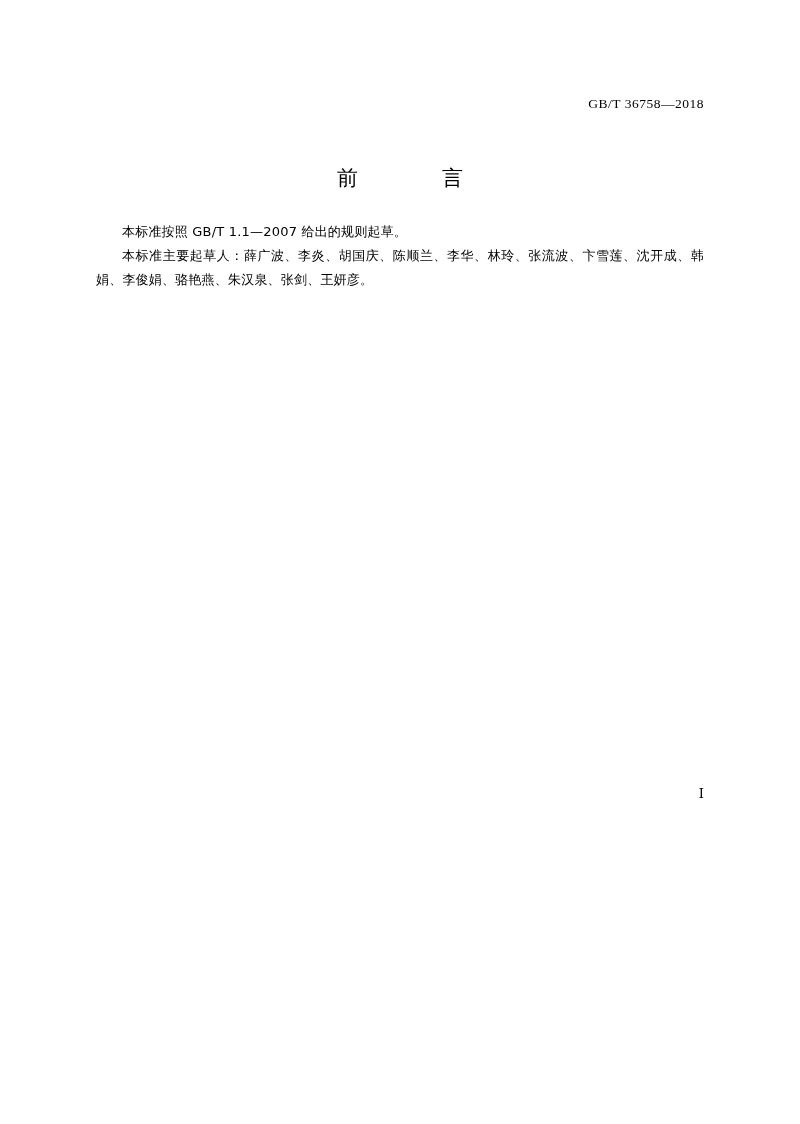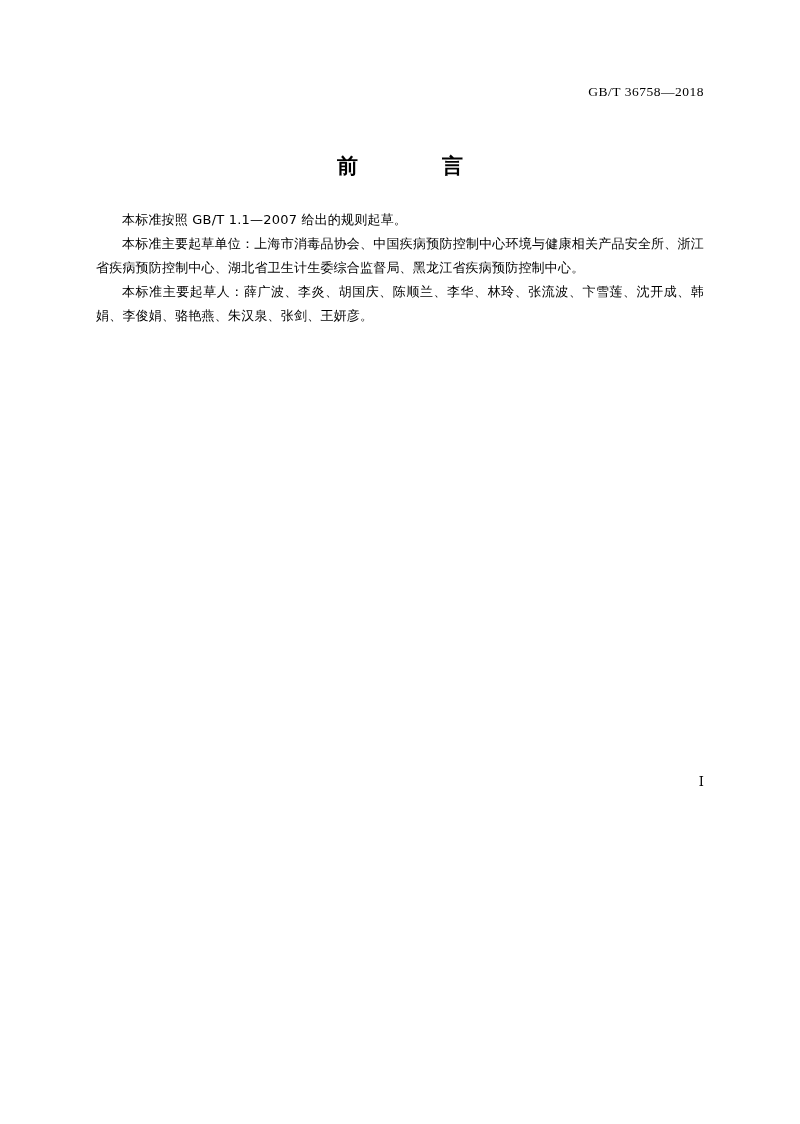--- a/index.html
+++ b/index.html
@@ -8,42 +8,42 @@
     background: #ffffff;
   }
   body {
     font-family: "Liberation Serif", "DejaVu Serif", serif;
     color: #000000;
   }
   .page {
     position: relative;
     width: 800px;
     height: 856px;
-    margin: 0 auto;
+    margin: 12px auto;
     background: #ffffff;
     overflow: hidden;
   }
   .header {
     position: absolute;
     top: 84px;
     right: 96px;
     font-family: "Liberation Serif", "DejaVu Serif", serif;
     font-size: 13.5px;
     letter-spacing: 0.5px;
     color: #000;
     white-space: nowrap;
   }
   .doc-title {
     position: absolute;
     top: 152px;
     left: 0;
     width: 100%;
     text-align: center;
     font-family: "DejaVu Sans", "Liberation Sans", sans-serif;
-    font-weight: bold;
+    font-weight: normal;
     font-size: 21px;
     letter-spacing: 14px;
     text-indent: 14px;
     color: #000;
   }
   .body-block {
     position: absolute;
     top: 208px;
     left: 96px;
     width: 608px;
@@ -72,19 +72,18 @@
 <body>
 
 <div class="page">
 
   <div class="header">GB/T 36758—2018</div>
 
   <div class="doc-title">前　　言</div>
 
   <div class="body-block">
     <p class="para">本标准按照 GB/T 1.1—2007 给出的规则起草。</p>
-    <p class="para">本标准主要起草单位：上海市消毒品协会、中国疾病预防控制中心环境与健康相关产品安全所、浙江省疾病预防控制中心、湖北省卫生计生委综合监督局、黑龙江省疾病预防控制中心。</p>
     <p class="para">本标准主要起草人：薛广波、李炎、胡国庆、陈顺兰、李华、林玲、张流波、卞雪莲、沈开成、韩娟、李俊娟、骆艳燕、朱汉泉、张剑、王妍彦。</p>
   </div>
 
   <div class="page-number">Ⅰ</div>
 
 </div>
 
 </body></html>

